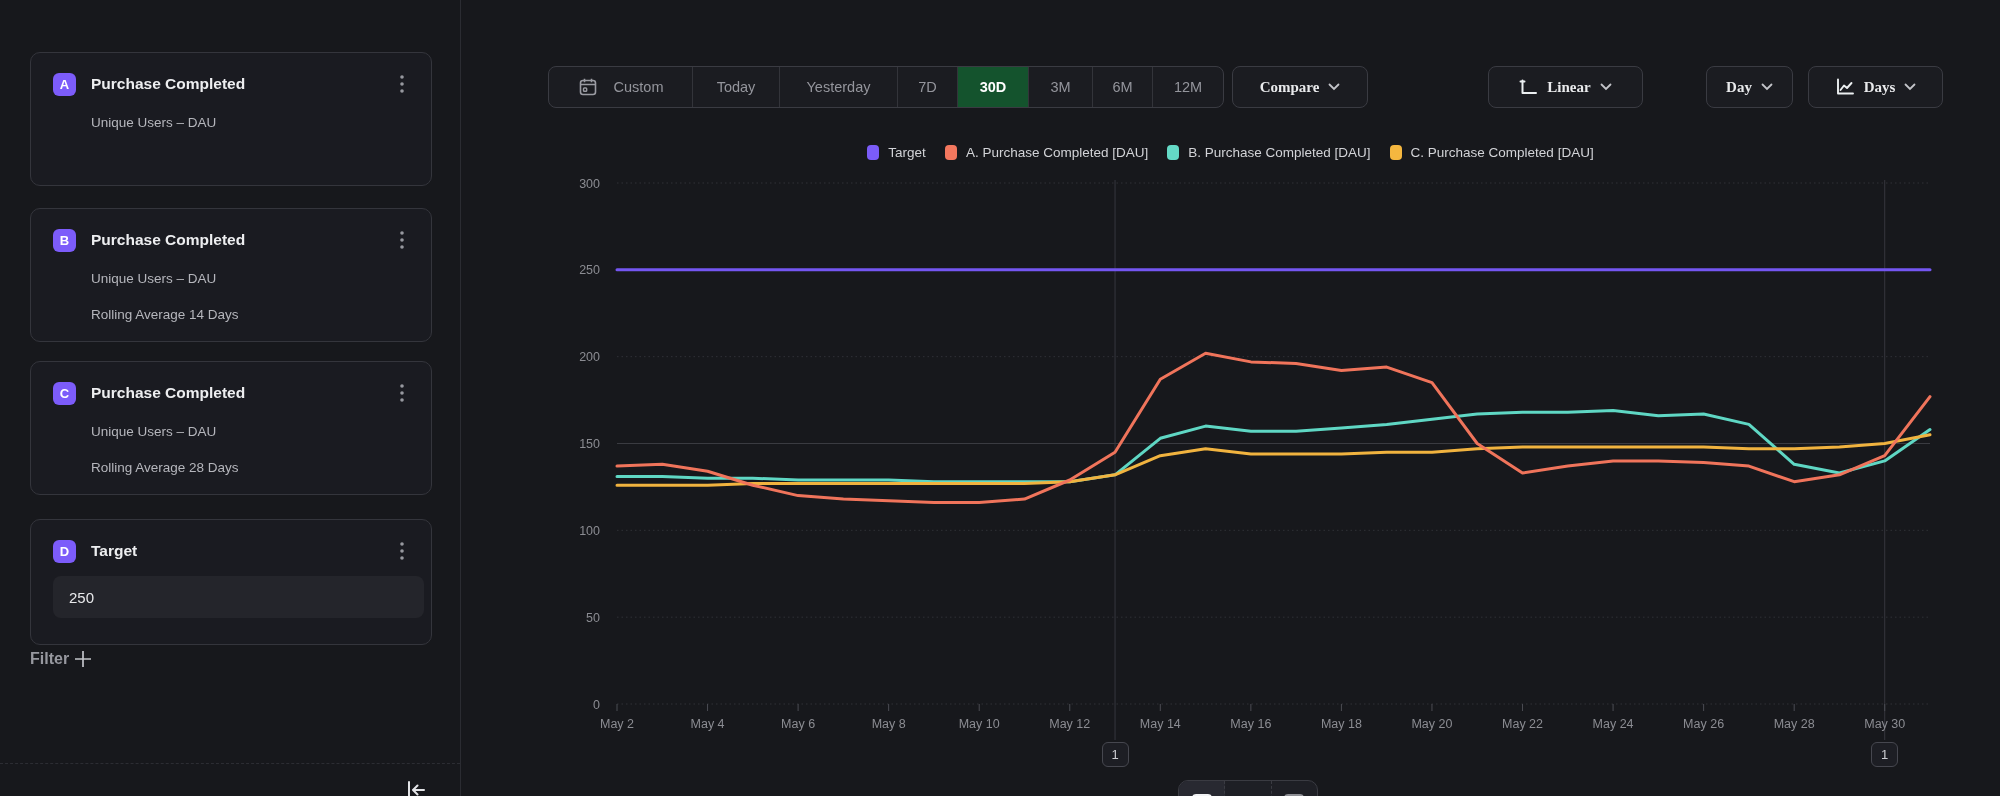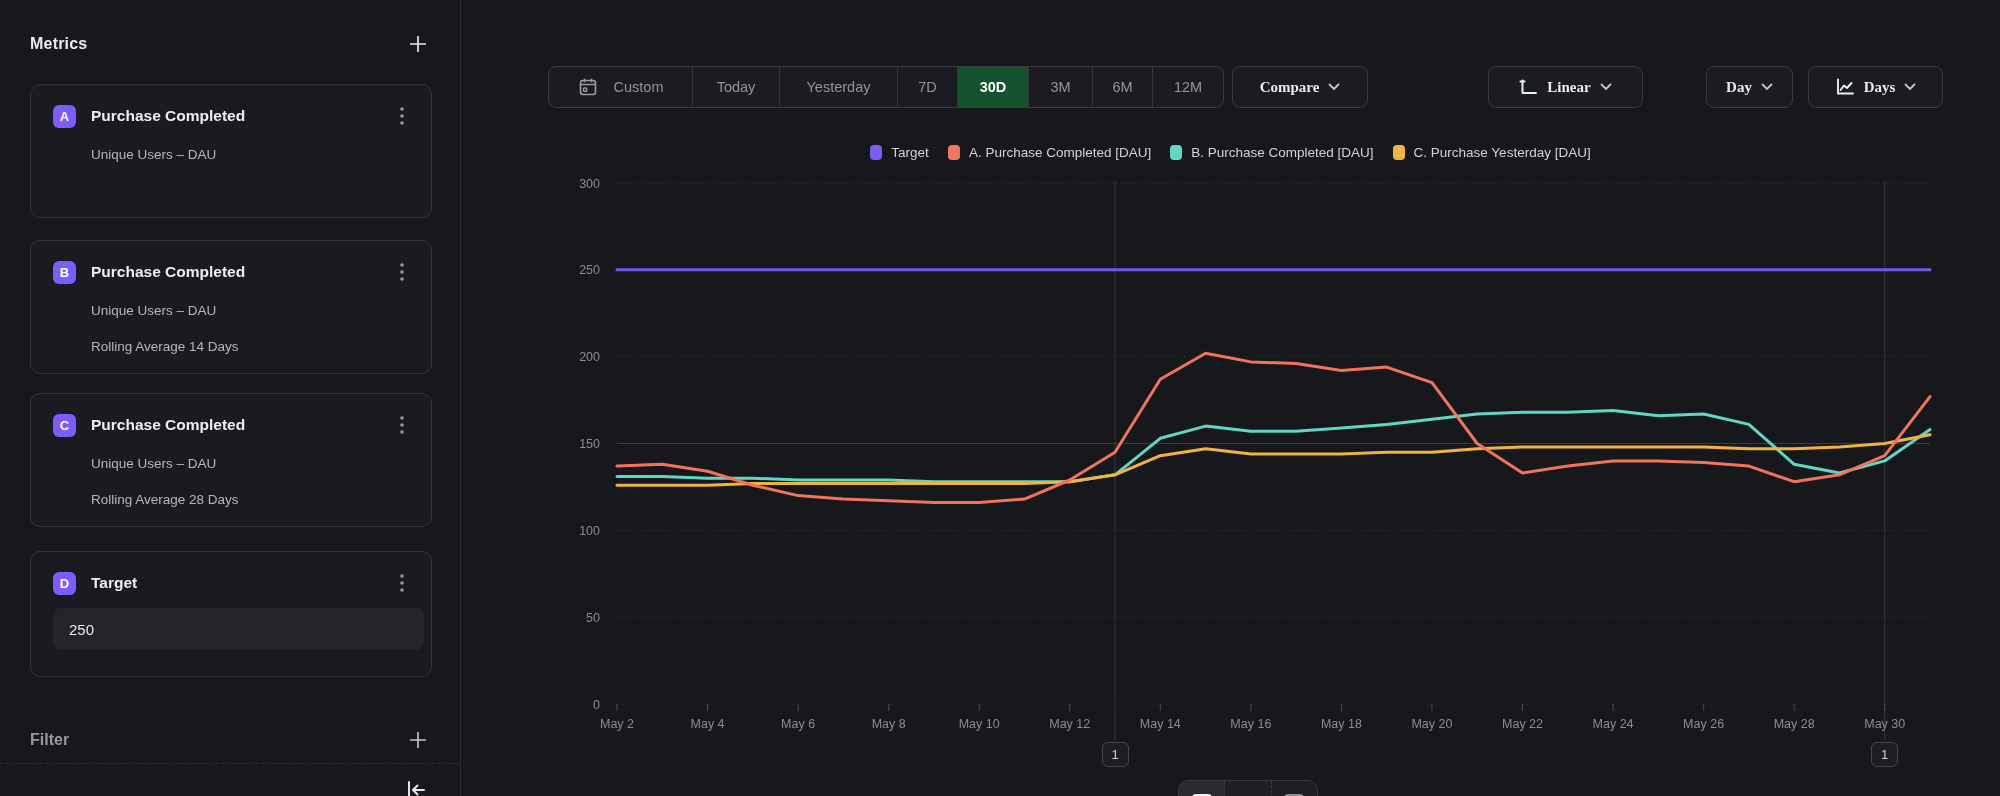--- a/index.html
+++ b/index.html
@@ -23,21 +23,21 @@
     font-size:13px; font-weight:700; display:flex; align-items:center; justify-content:center; flex:0 0 auto; }
   .card-title{ margin-left:15px; font-size:15.5px; font-weight:600; color:#edeef0; }
   .kebab{ margin-left:auto; width:22px; height:24px; display:flex; align-items:center; justify-content:center; cursor:pointer; }
   .card-row{ margin-left:38px; margin-top:17px; font-size:13.5px; color:#b5b6bc; height:20px; line-height:20px; }
   .card-row + .card-row{ margin-top:16px; }
   #target-card{ margin-top:24px; height:126px; border:1px solid #34353c; background:#1a1b21;
     border-radius:10px; padding:19px 18px 0 22px; }
   #target-input{ margin-top:13px; width:371px; height:42px; background:#24252b; border:none;
     border-radius:8px; color:#e8e9eb; font-size:15px; padding:0 16px;
     font-family:"Liberation Sans",sans-serif; outline:none; display:block; }
-  .filter-row{ display:flex; align-items:center; justify-content:space-between; margin-top:49px; height:28px; }
+  .filter-row{ display:flex; align-items:center; justify-content:flex-start; height:28px; }
   .filter-row .hd-label{ font-size:16px; font-weight:700; color:#97989f; }
   #side-divider{ position:absolute; left:0; top:763px; width:460px; border-top:1px dashed #2c2d33; }
   #collapse-btn{ position:absolute; right:31px; top:777px; width:26px; height:26px; cursor:pointer; }
   
   .abs{ position:absolute; }
   #segmented{ left:548px; top:66px; height:42px; display:flex; border:1px solid #3a3b42;
     border-radius:8px; overflow:hidden; background:#1b1c21; }
   .seg-cell{ display:flex; align-items:center; justify-content:center; gap:16px; height:100%;
     border-right:1px solid #33343a; color:#94959c; font-size:14.5px; font-weight:500; cursor:pointer; }
   .seg-cell:last-child{ border-right:none; }
@@ -63,28 +63,20 @@
     border-right:1px dashed #3a3b42; cursor:pointer; }
   .bt-cell:last-child{ border-right:none; }
   .bt-cell.active{ background:#282931; }
   .bt-glyph{ width:20px; height:15px; border:2px solid #8e8f95; border-radius:4px; }
   .bt-cell.active .bt-glyph{ border-color:#f2f3f5; }
 </style>
 </head>
 <body>
 
 <div id="sidebar">
-  <div class="side-header">
-    <span class="hd-label">Metrics</span>
-    <span class="icon-btn">
-      <svg width="22" height="22" viewBox="0 0 22 22">
-          <path d="M11 3v16M3 11h16" stroke="#e8e9ea" stroke-width="1.7" fill="none"></path>
-        </svg>
-    </span>
-  </div>
 
   <div class="metric-card card-a">
     <div class="card-head">
       <span class="badge">A</span>
       <span class="card-title">Purchase Completed</span>
       <span class="kebab">
         <svg width="4" height="18" viewBox="0 0 4 18">
             <circle cx="2" cy="2" r="1.8" fill="#97989f"></circle>
             <circle cx="2" cy="9" r="1.8" fill="#97989f"></circle>
             <circle cx="2" cy="16" r="1.8" fill="#97989f"></circle>
@@ -234,21 +226,21 @@
   <div class="legend-item">
     <span class="legend-swatch" style="background: rgb(243, 119, 94);"></span>
     <span class="legend-label">A. Purchase Completed [DAU]</span>
   </div>
   <div class="legend-item">
     <span class="legend-swatch" style="background: rgb(100, 217, 198);"></span>
     <span class="legend-label">B. Purchase Completed [DAU]</span>
   </div>
   <div class="legend-item">
     <span class="legend-swatch" style="background: rgb(245, 183, 63);"></span>
-    <span class="legend-label">C. Purchase Yesterday [DAU]</span>
+    <span class="legend-label">C. Purchase Completed [DAU]</span>
   </div>
 </div>
 
 <svg id="chart-svg" width="2000" height="796" viewBox="0 0 2000 796">
     <line x1="617" y1="704" x2="1930" y2="704" stroke="#303137" stroke-width="1" stroke-dasharray="1.5 3"></line>
     <text x="600" y="708.5" text-anchor="end" fill="#8b8c92" font-size="12.5" font-family="Liberation Sans, sans-serif">0</text>
     <line x1="617" y1="617.1666666666666" x2="1930" y2="617.1666666666666" stroke="#303137" stroke-width="1" stroke-dasharray="1.5 3"></line>
     <text x="600" y="621.6666666666666" text-anchor="end" fill="#8b8c92" font-size="12.5" font-family="Liberation Sans, sans-serif">50</text>
     <line x1="617" y1="530.3333333333334" x2="1930" y2="530.3333333333334" stroke="#303137" stroke-width="1" stroke-dasharray="1.5 3"></line>
     <text x="600" y="534.8333333333334" text-anchor="end" fill="#8b8c92" font-size="12.5" font-family="Liberation Sans, sans-serif">100</text>

